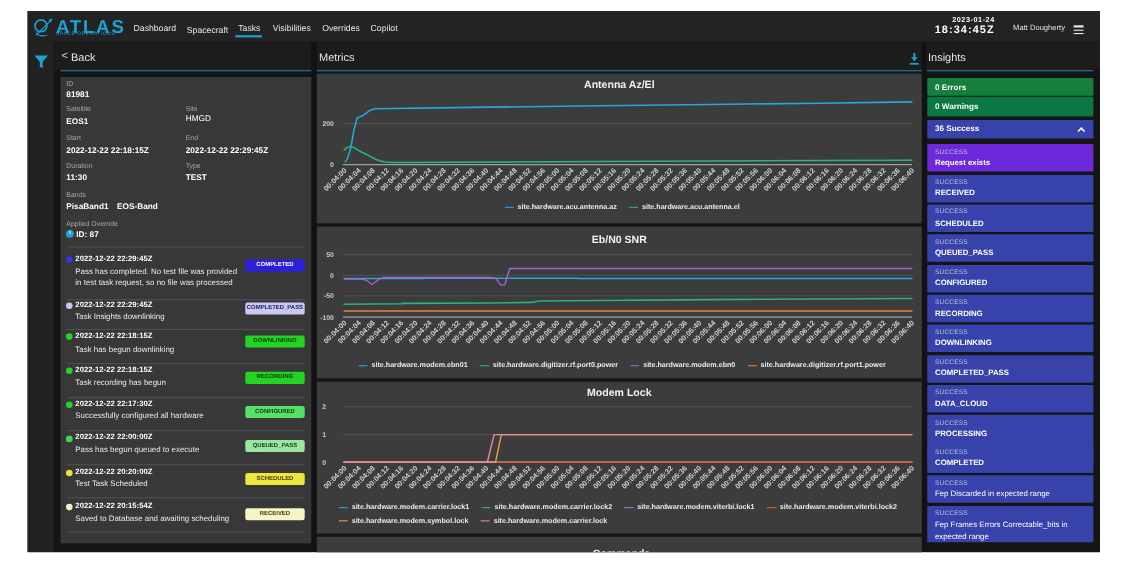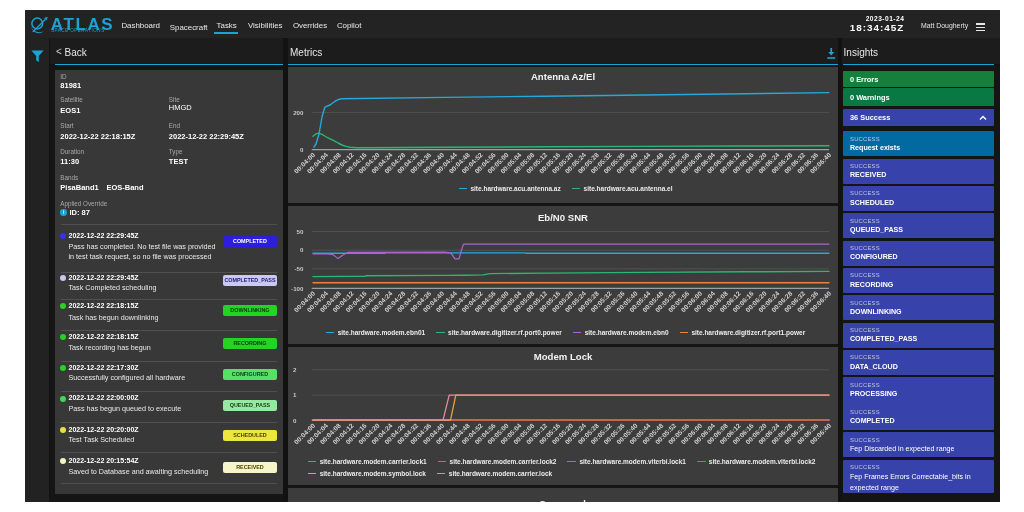--- a/index.html
+++ b/index.html
@@ -81,21 +81,21 @@
     <div style="position:absolute;left:36px;top:411.8px;width:216px;height:1px;background:#505050"></div>
     <div style="position:absolute;left:36px;top:442.4px;width:216px;height:1px;background:#505050"></div>
     <div style="position:absolute;left:36px;top:472.9px;width:216px;height:1px;background:#505050"></div>
     <div style="position:absolute;left:35px;top:223.3px;width:6px;height:6px;border-radius:50%;background:#3b2ff0"></div>
     <div style="position:absolute;left:43.5px;top:222.0px;font-size:7.0px;font-weight:bold;color:#fff;white-space:nowrap">2022-12-22 22:29:45Z</div>
     <div style="position:absolute;left:43.5px;top:231.6px;font-size:7.2px;color:#e9e9e9;white-space:nowrap">Pass has completed. No test file was provided</div>
     <div style="position:absolute;left:43.5px;top:242.3px;font-size:7.2px;color:#e9e9e9;white-space:nowrap">in test task request, so no file was processed</div>
     <div style="position:absolute;left:197.7px;top:225.6px;width:54.5px;height:11px;border-radius:2px;background:#2b1fd9;color:#ffffff;font-size:5.4px;font-weight:bold;text-align:center;line-height:11.4px">COMPLETED</div>
     <div style="position:absolute;left:35px;top:264.9px;width:6px;height:6px;border-radius:50%;background:#c9c5f4"></div>
     <div style="position:absolute;left:43.5px;top:263.6px;font-size:7.0px;font-weight:bold;color:#fff;white-space:nowrap">2022-12-22 22:29:45Z</div>
-    <div style="position:absolute;left:43.5px;top:272.5px;font-size:7.2px;color:#e9e9e9;white-space:nowrap">Task Completed scheduling</div>
+    <div style="position:absolute;left:43.5px;top:272.5px;font-size:7.2px;color:#e9e9e9;white-space:nowrap">Task Insights downlinking</div>
     <div style="position:absolute;left:197.7px;top:264.8px;width:54.5px;height:11px;border-radius:2px;background:#cbc8f4;color:#1c1c6e;font-size:5.4px;font-weight:bold;text-align:center;line-height:11.4px">COMPLETED_PASS</div>
     <div style="position:absolute;left:35px;top:293.3px;width:6px;height:6px;border-radius:50%;background:#23d423"></div>
     <div style="position:absolute;left:43.5px;top:292.0px;font-size:7.0px;font-weight:bold;color:#fff;white-space:nowrap">2022-12-22 22:18:15Z</div>
     <div style="position:absolute;left:43.5px;top:302.6px;font-size:7.2px;color:#e9e9e9;white-space:nowrap">Task has begun downlinking</div>
     <div style="position:absolute;left:197.7px;top:295.0px;width:54.5px;height:11px;border-radius:2px;background:#23d423;color:#063c06;font-size:5.4px;font-weight:bold;text-align:center;line-height:11.4px">DOWNLINKING</div>
     <div style="position:absolute;left:35px;top:324.4px;width:6px;height:6px;border-radius:50%;background:#23d423"></div>
     <div style="position:absolute;left:43.5px;top:323.1px;font-size:7.0px;font-weight:bold;color:#fff;white-space:nowrap">2022-12-22 22:18:15Z</div>
     <div style="position:absolute;left:43.5px;top:332.7px;font-size:7.2px;color:#e9e9e9;white-space:nowrap">Task recording has begun</div>
     <div style="position:absolute;left:197.7px;top:328.0px;width:54.5px;height:11px;border-radius:2px;background:#23d423;color:#063c06;font-size:5.4px;font-weight:bold;text-align:center;line-height:11.4px">RECORDING</div>
     <div style="position:absolute;left:35px;top:354.9px;width:6px;height:6px;border-radius:50%;background:#23d423"></div>
@@ -307,21 +307,21 @@
     </div>
     <div style="position:absolute;left:817.5px;top:78.2px;width:151.8px;height:17.5px;background:#0a7843;border-radius:1px">
       <div style="position:absolute;left:7.5px;top:50%;transform:translateY(-50%);font-size:7.4px;font-weight:bold;color:#fff">0 Warnings</div>
     </div>
     <div style="position:absolute;left:817.5px;top:98.6px;width:151.8px;height:17.6px;background:#3743ab;border-radius:1px">
       <svg style="position:absolute;right:7px;top:6px" width="8" height="6" viewBox="0 0 8 6">
         <polyline points="1,4.5 4,1.5 7,4.5" fill="none" stroke="#fff" stroke-width="1.4"></polyline>
       </svg>
       <div style="position:absolute;left:7.5px;top:50%;transform:translateY(-50%);font-size:7.4px;font-weight:bold;color:#fff">36 Success</div>
     </div>
-    <div style="position:absolute;left:817.5px;top:121.3px;width:151.8px;height:25px;background:#0369a1;border-radius:1px">
+    <div style="position:absolute;left:817.5px;top:121.3px;width:151.8px;height:25px;background:#6d28d9;border-radius:1px">
       <div style="position:absolute;left:7.5px;top:4.4px;font-size:5.9px;color:#bdc3de;letter-spacing:0.2px">SUCCESS</div>
       <div style="position:absolute;left:7.5px;top:12.6px;font-size:7.1px;font-weight:bold;color:#fff">Request exists</div>
     </div>
     <div style="position:absolute;left:817.5px;top:148.7px;width:151.8px;height:25px;background:#3743ab;border-radius:1px">
       <div style="position:absolute;left:7.5px;top:4.4px;font-size:5.9px;color:#bdc3de;letter-spacing:0.2px">SUCCESS</div>
       <div style="position:absolute;left:7.5px;top:12.6px;font-size:7.1px;font-weight:bold;color:#fff">RECEIVED</div>
     </div>
     <div style="position:absolute;left:817.5px;top:176.0px;width:151.8px;height:25px;background:#3743ab;border-radius:1px">
       <div style="position:absolute;left:7.5px;top:4.4px;font-size:5.9px;color:#bdc3de;letter-spacing:0.2px">SUCCESS</div>
       <div style="position:absolute;left:7.5px;top:12.6px;font-size:7.1px;font-weight:bold;color:#fff">SCHEDULED</div>

